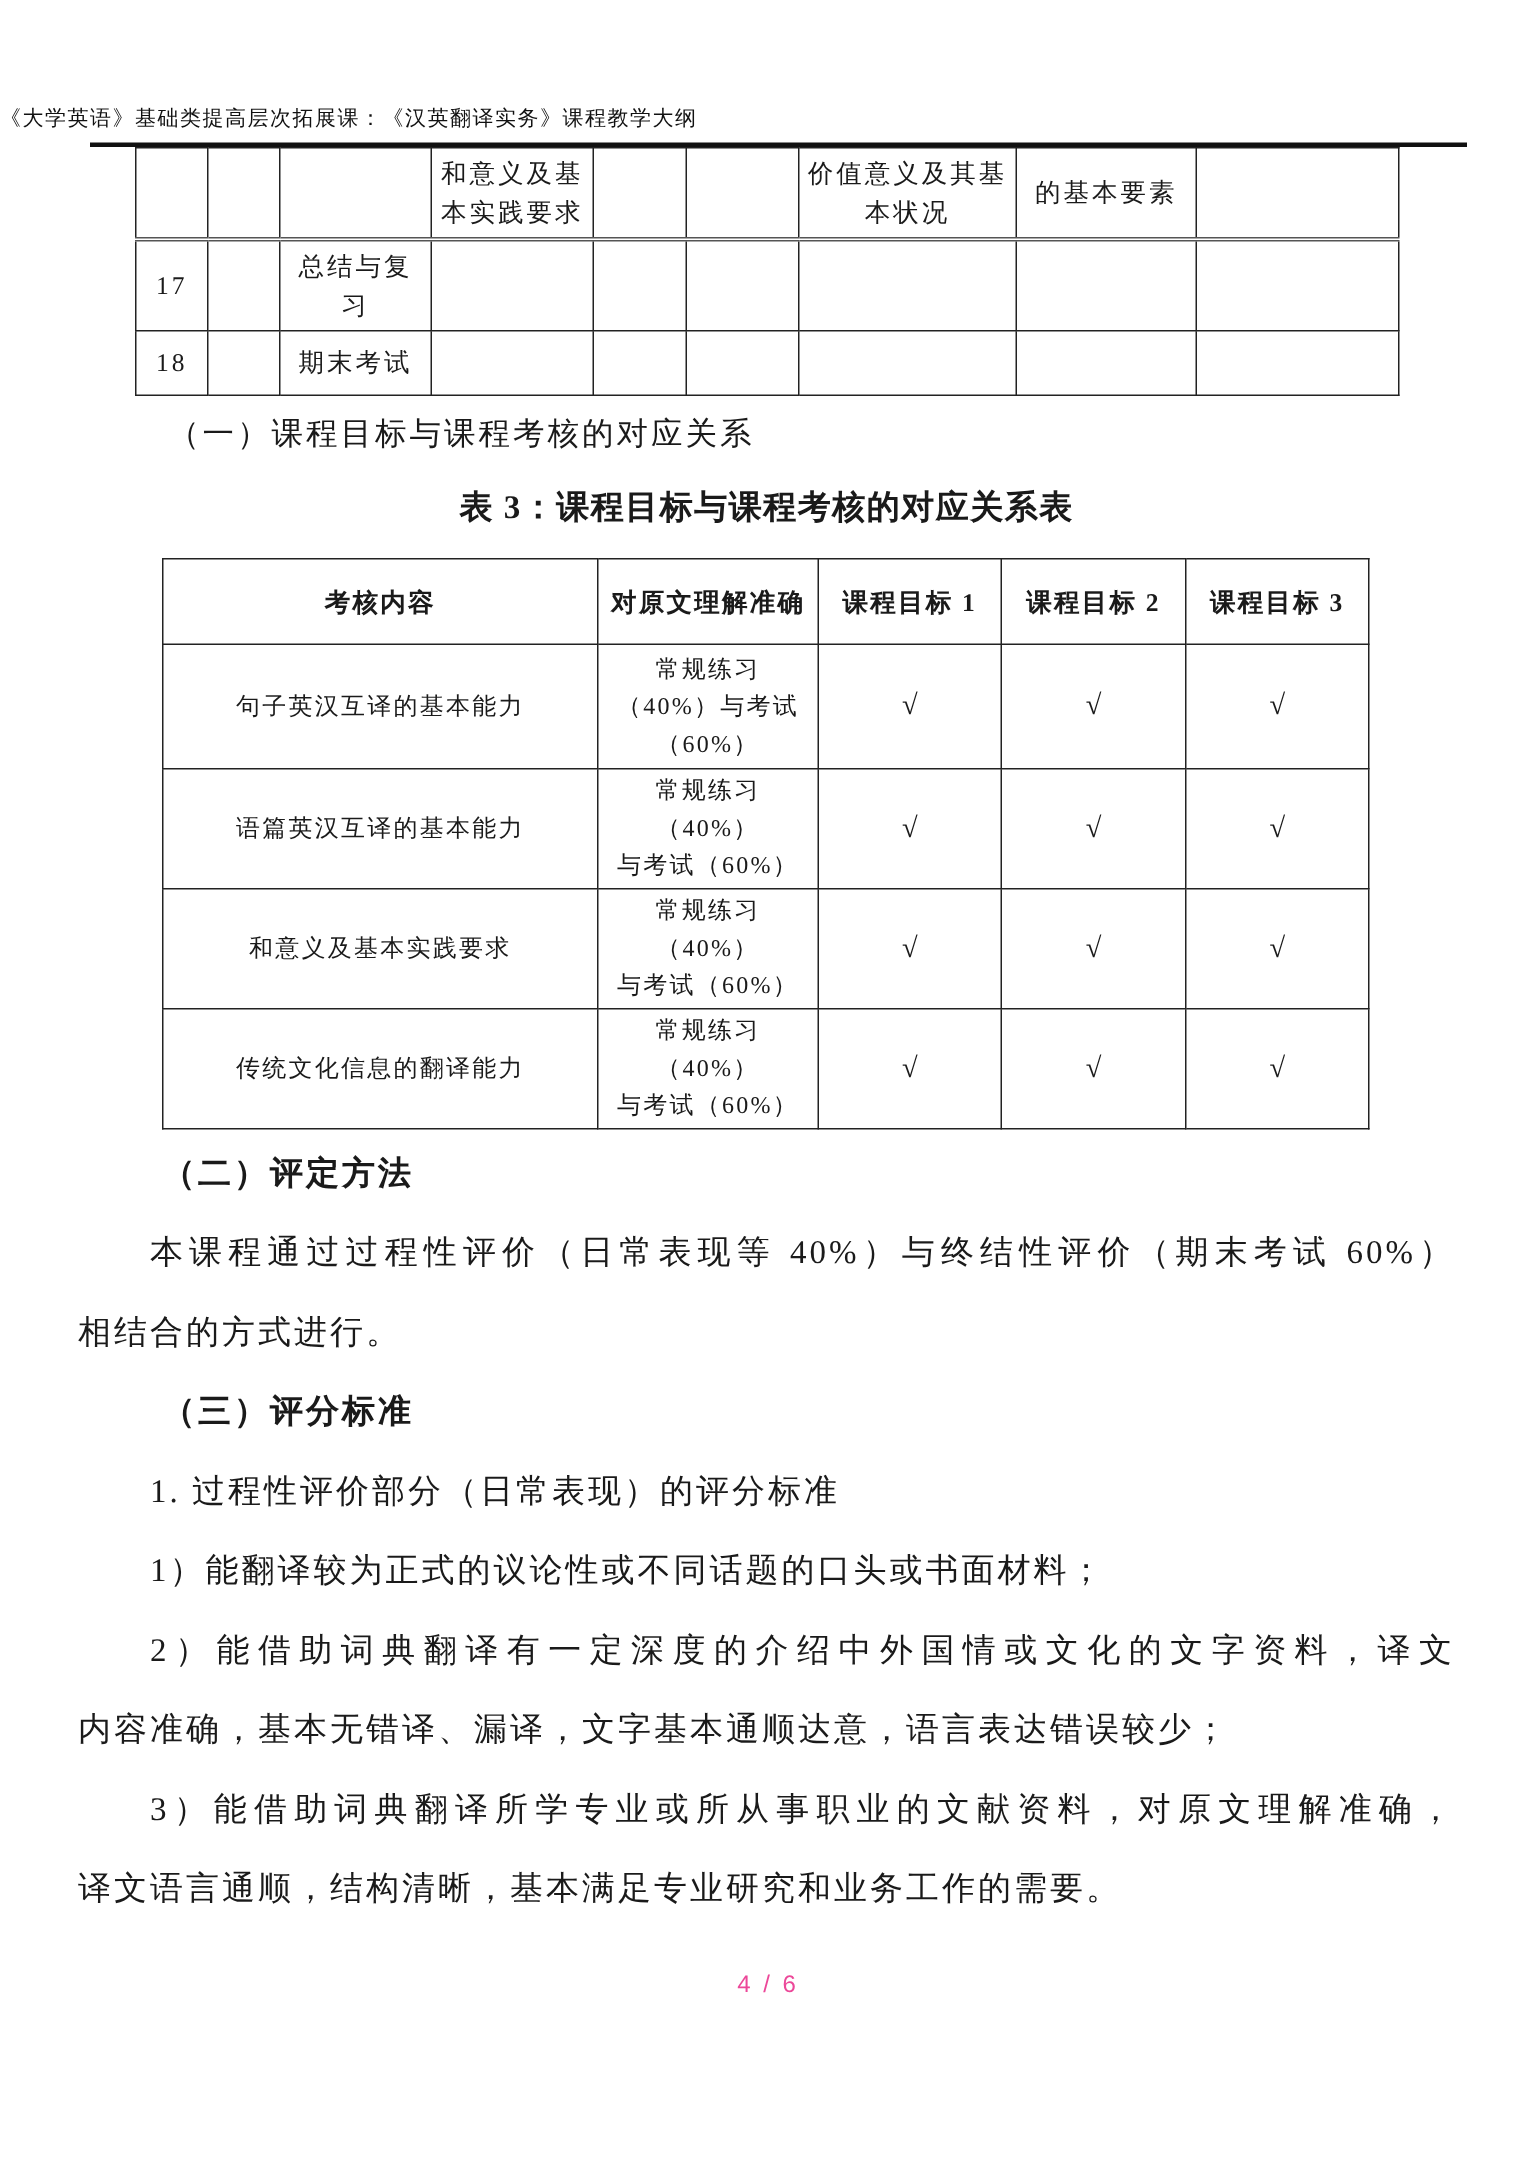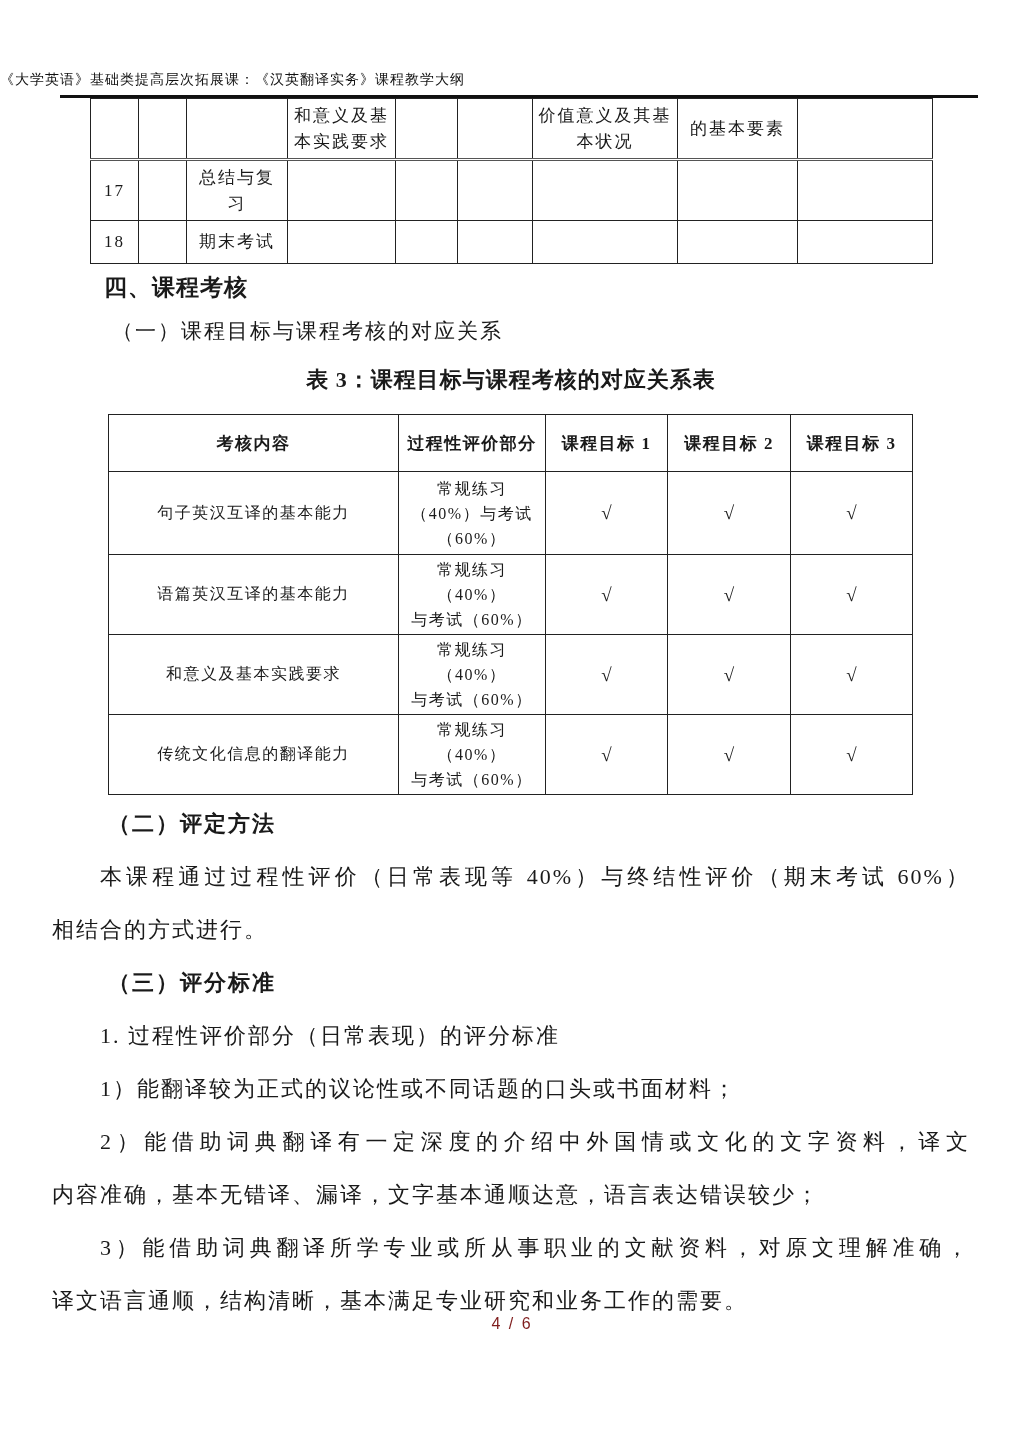--- a/index.html
+++ b/index.html
@@ -45,21 +45,21 @@
   
   .lines{margin-top:2px;}
   .bl{height:53px;line-height:53px;font-size:22px;letter-spacing:2px;white-space:nowrap;overflow:visible;}
   .bl.hd{font-weight:bold;text-indent:56px;white-space:normal;}
   .bl.in2{text-indent:48px;}
   .bl.j{white-space:normal;text-align:justify;text-align-last:justify;}
 
   
   .footer{
     position:absolute;bottom:114px;left:0;width:100%;text-align:center;
-    font-family:"Liberation Sans","DejaVu Sans",sans-serif;font-size:16px;color:#7f1d1d;letter-spacing:2px;
+    font-family:"Liberation Sans","DejaVu Sans",sans-serif;font-size:16px;color:#ec4899;letter-spacing:2px;
   }
 </style>
 </head>
 <body>
 
 <div class="doc-header">《大学英语》基础类提高层次拓展课：《汉英翻译实务》课程教学大纲</div>
 <div class="header-rule"></div>
 
 <table class="sched">
   <colgroup>
@@ -105,36 +105,35 @@
       <td></td>
       <td></td>
       <td></td>
       <td></td>
     </tr>
   </tbody>
 </table>
 
 <div class="content">
 
-  <div class="sec4-title">四、课程考核</div>
   <div class="sec4-sub1">（一）课程目标与课程考核的对应关系</div>
   <div class="t3-title">表 3：课程目标与课程考核的对应关系表</div>
 
   <table class="t3">
     <colgroup>
       <col style="width:290px">
         <col style="width:147px">
         <col style="width:122px">
       <col style="width:123px">
         <col style="width:122px">
     </colgroup>
     <thead>
       <tr>
         <th>考核内容</th>
-        <th>过程性评价部分</th>
+        <th>对原文理解准确</th>
         <th>课程目标 1</th>
         <th>课程目标 2</th>
         <th>课程目标 3</th>
       </tr>
     </thead>
     <tbody>
       <tr class="tr-0">
         <td>句子英汉互译的基本能力</td>
         <td class="method">
           <div>常规练习</div>

